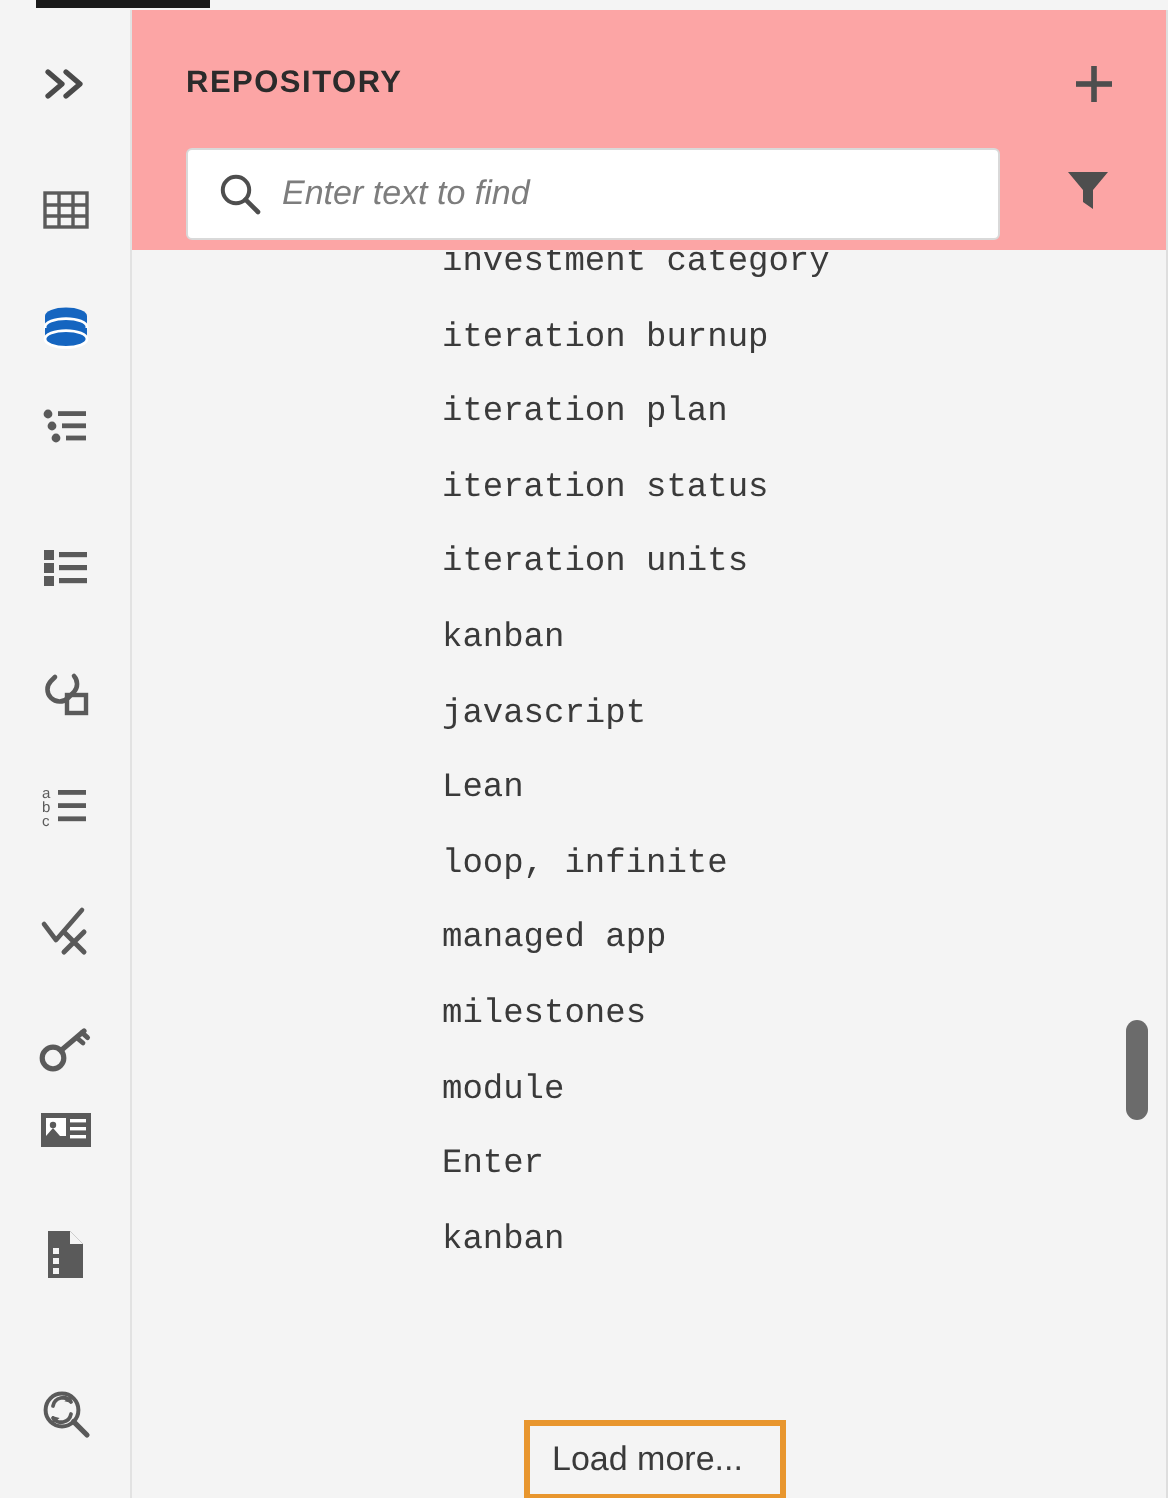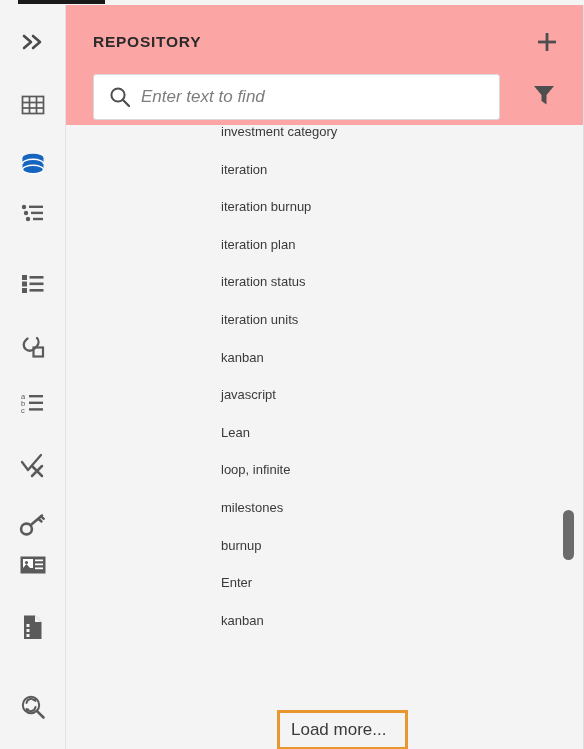--- a/index.html
+++ b/index.html
@@ -166,31 +166,32 @@
     overflow: hidden;
   }
   .list-inner {
     position: relative;
     margin-top: -12px;
   }
   .list-item {
     height: 37.6px;
     line-height: 37.6px;
     padding-left: 155px;
-    font-size: 13px;
+    font-size: 17px;
     color: #3a3a3a;
     cursor: pointer;
     white-space: nowrap;
+    font-family: Liberation Mono, monospace;
   }
   .list-item.clipped { color: #3a3a3a; }
 
   
   .load-more-wrap {
     position: absolute;
-    left: 211px;
+    left: 196px;
     top: 705px;
     width: 131px;
     height: 40px;
     border: 3px solid #e8962e;
     box-sizing: border-box;
     z-index: 8;
     display: flex;
     align-items: center;
     cursor: pointer;
     background: #f4f4f4;
@@ -372,31 +373,31 @@
       </span>
     </div>
 
   </div>
 
   <div class="panel">
 
     <div class="list-viewport">
       <div class="list-inner">
           <div class="list-item clipped">investment category</div>
-          <div class="list-item">iteration</div>
           <div class="list-item">iteration burnup</div>
           <div class="list-item">iteration plan</div>
           <div class="list-item">iteration status</div>
           <div class="list-item">iteration units</div>
           <div class="list-item">kanban</div>
           <div class="list-item">javascript</div>
           <div class="list-item">Lean</div>
           <div class="list-item">loop, infinite</div>
+          <div class="list-item">managed app</div>
           <div class="list-item">milestones</div>
-          <div class="list-item">burnup</div>
+          <div class="list-item">module</div>
           <div class="list-item">Enter</div>
           <div class="list-item">kanban</div>
         </div>
     </div>
 
     <div class="panel-header">
       <div class="panel-title">REPOSITORY</div>
 
       <div class="add-btn">
         <span>

